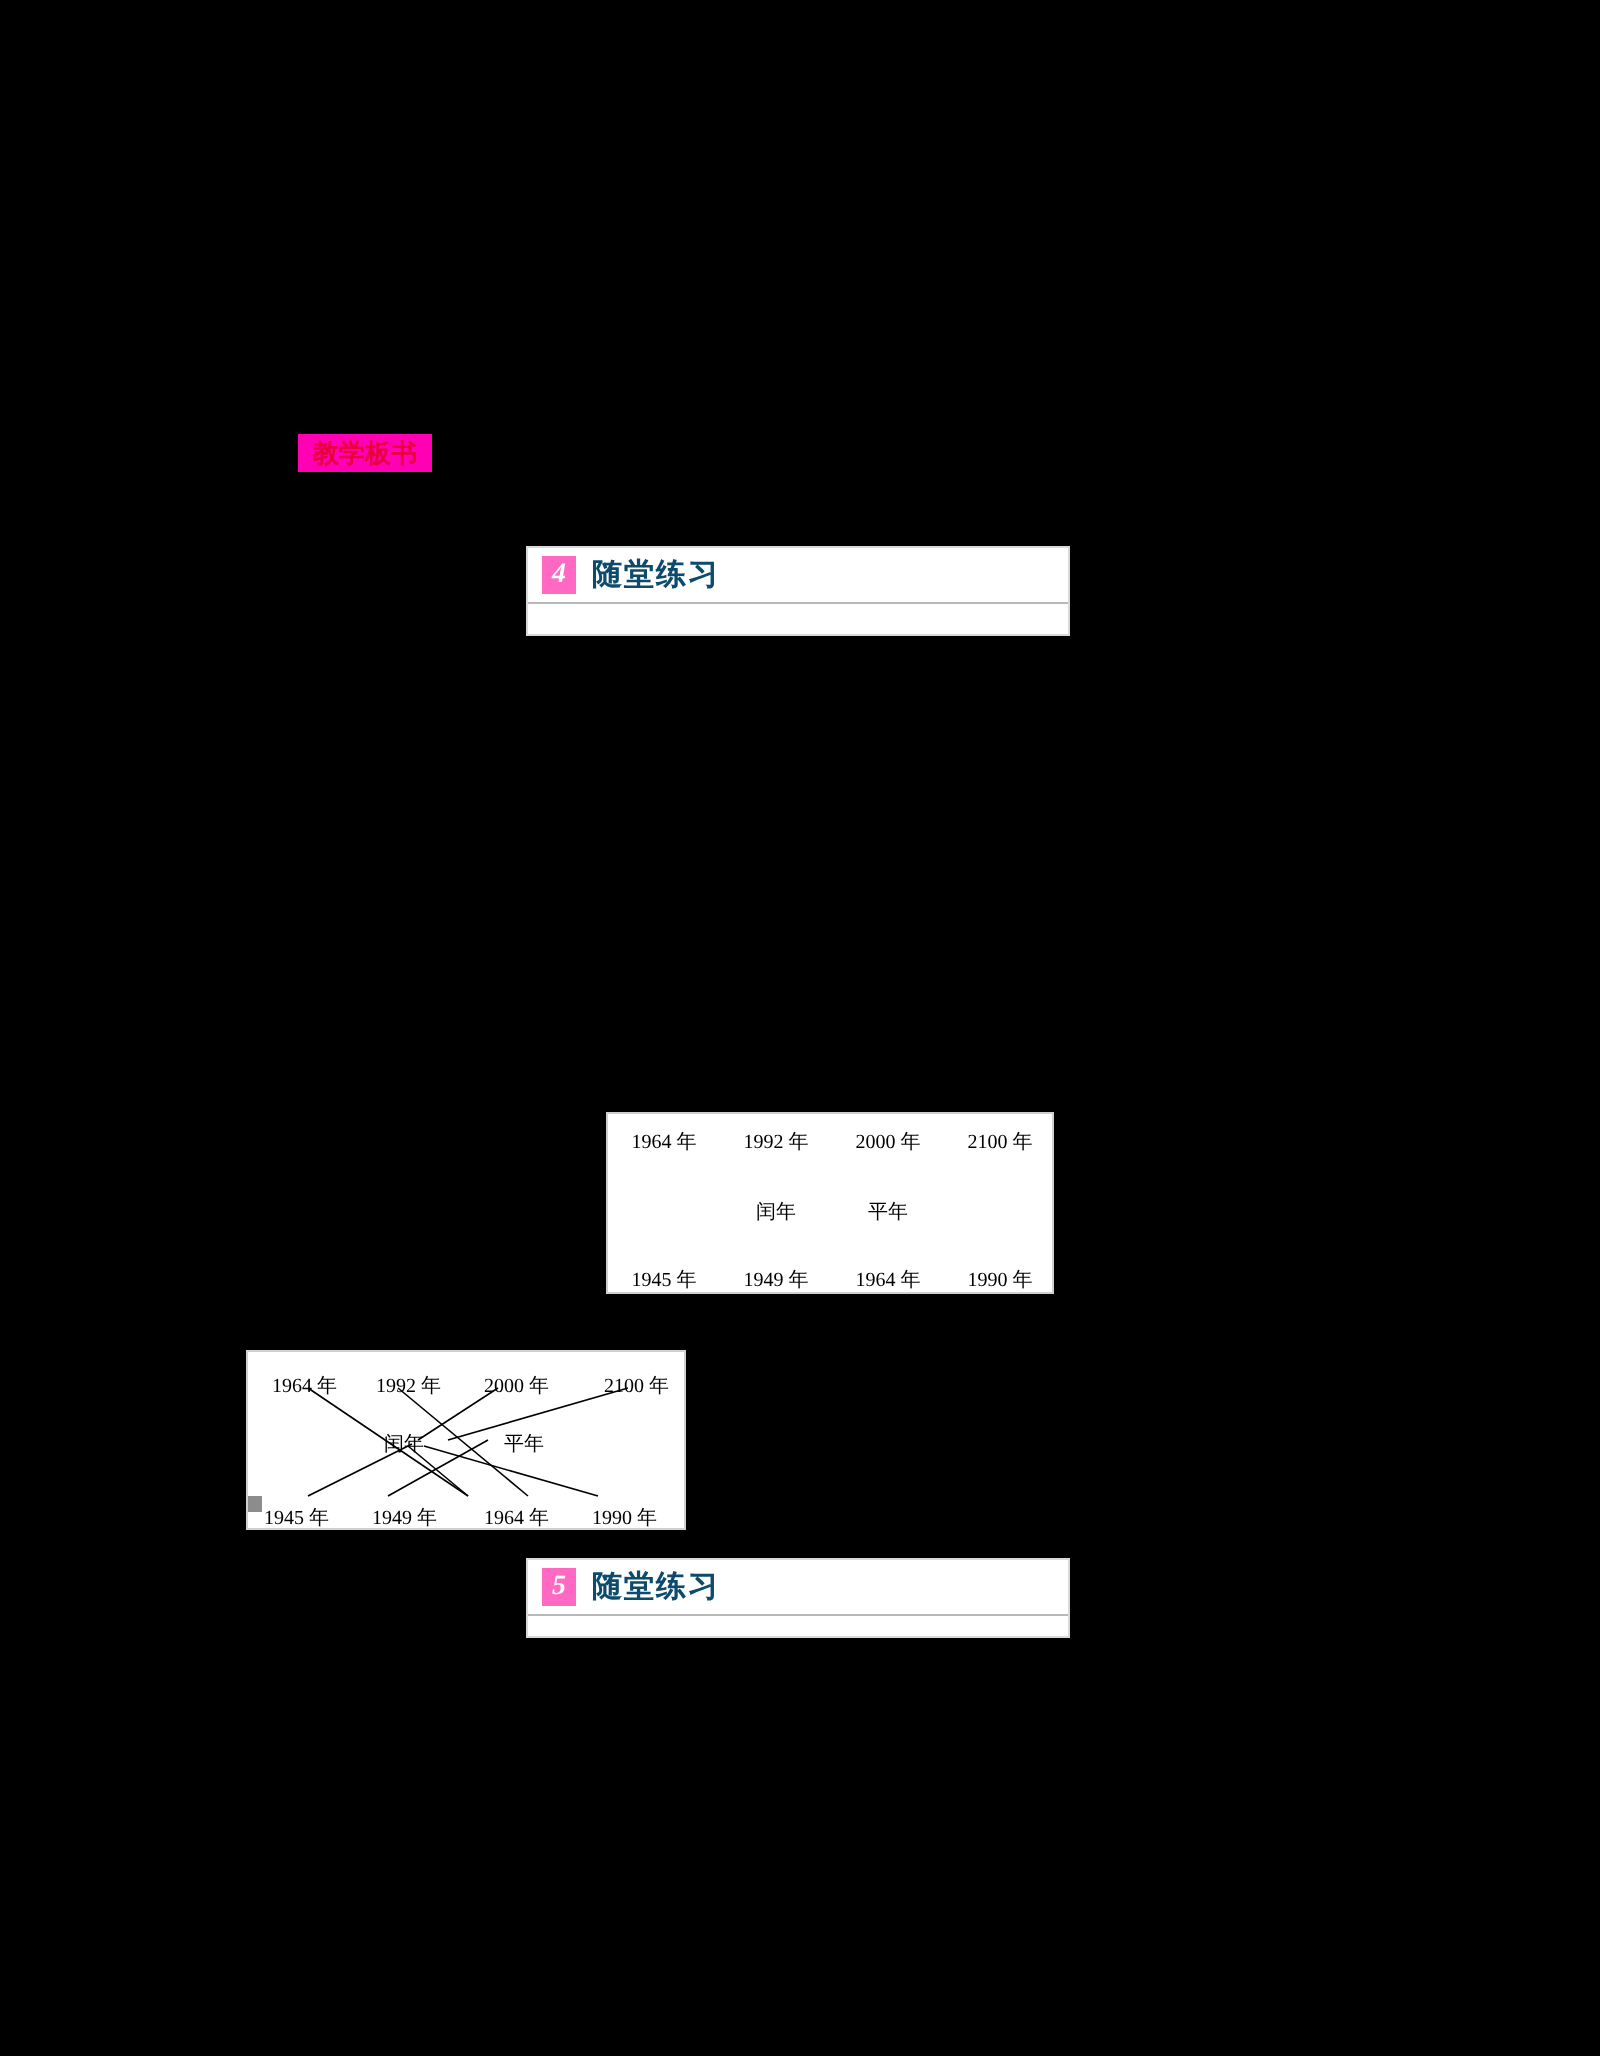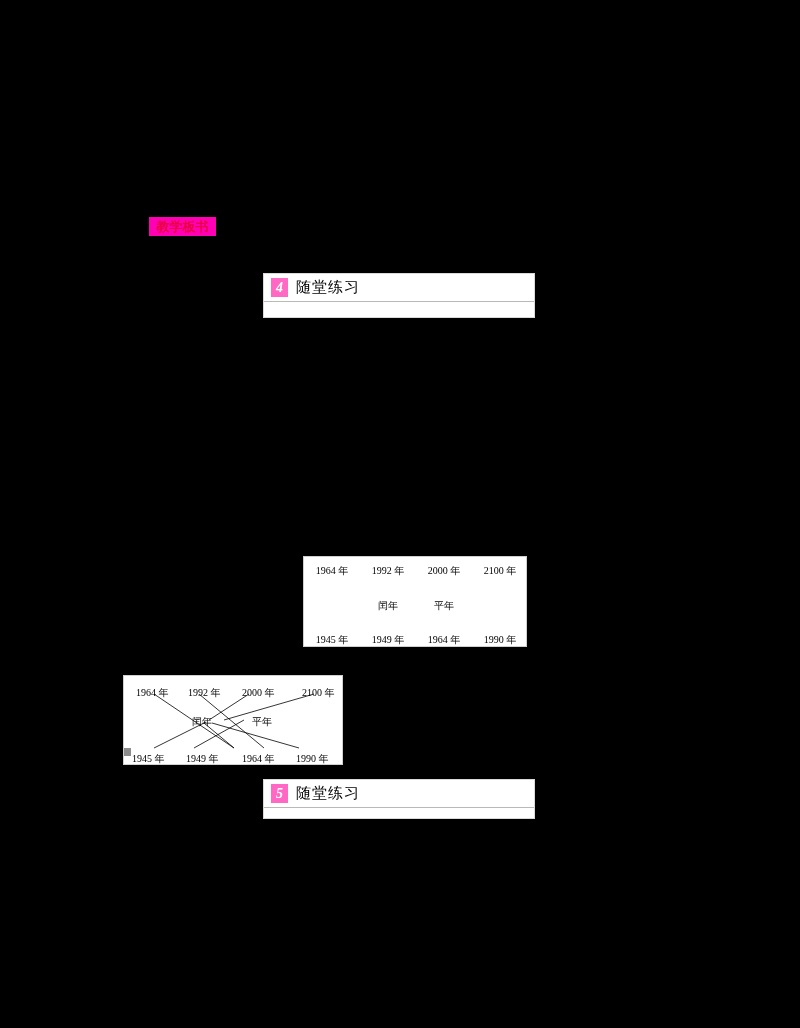--- a/index.html
+++ b/index.html
@@ -71,22 +71,22 @@
     font-weight: bold;
     font-size: 14px;
     line-height: 19px;
     text-align: center;
     margin-right: 8px;
     flex: none;
   }
   .section-title {
     font-family: "Liberation Sans", sans-serif;
     font-size: 15px;
-    font-weight: normal;
-    color: #000000;
+    font-weight: bold;
+    color: #0c4a6e;
     letter-spacing: 1px;
   }
 
   #section-bar-4 { left: 263px; top: 273px; width: 272px; height: 45px; }
   #section-bar-5 { left: 263px; top: 779px; width: 272px; height: 40px; }
 
   
   .ex-table {
     position: absolute;
     left: 303px;

